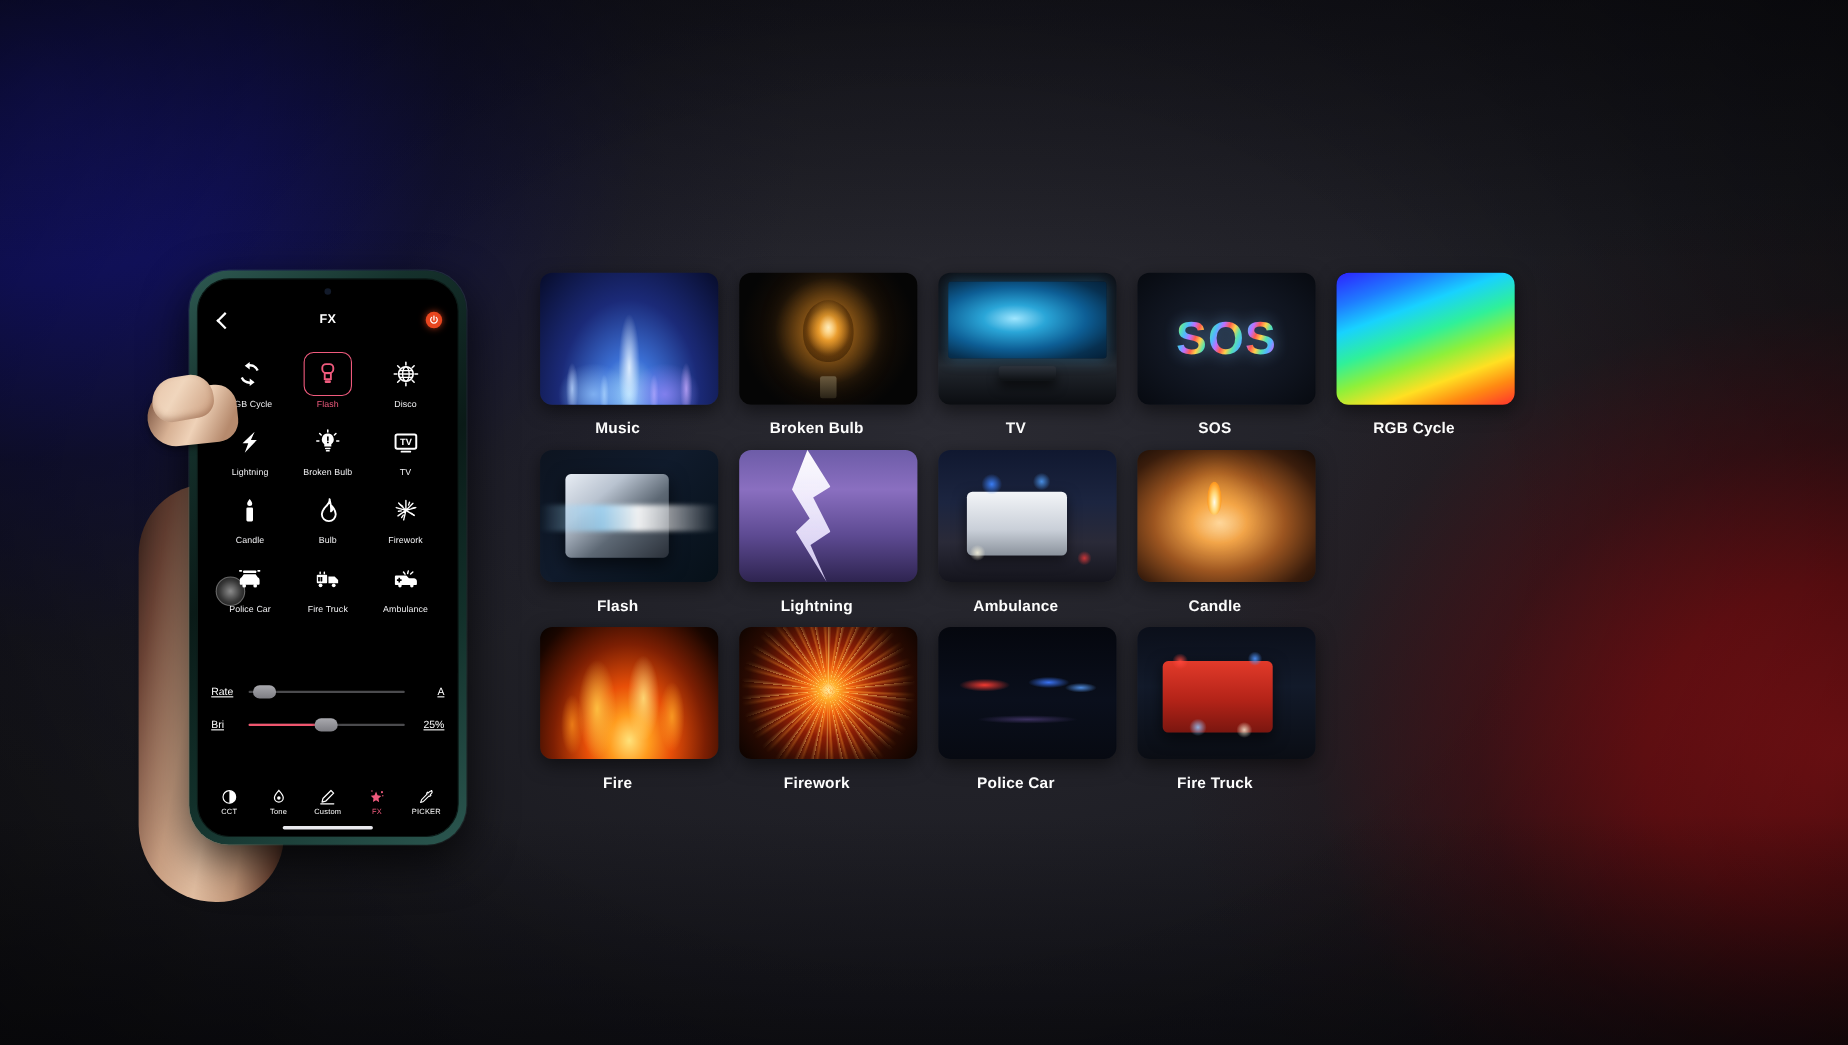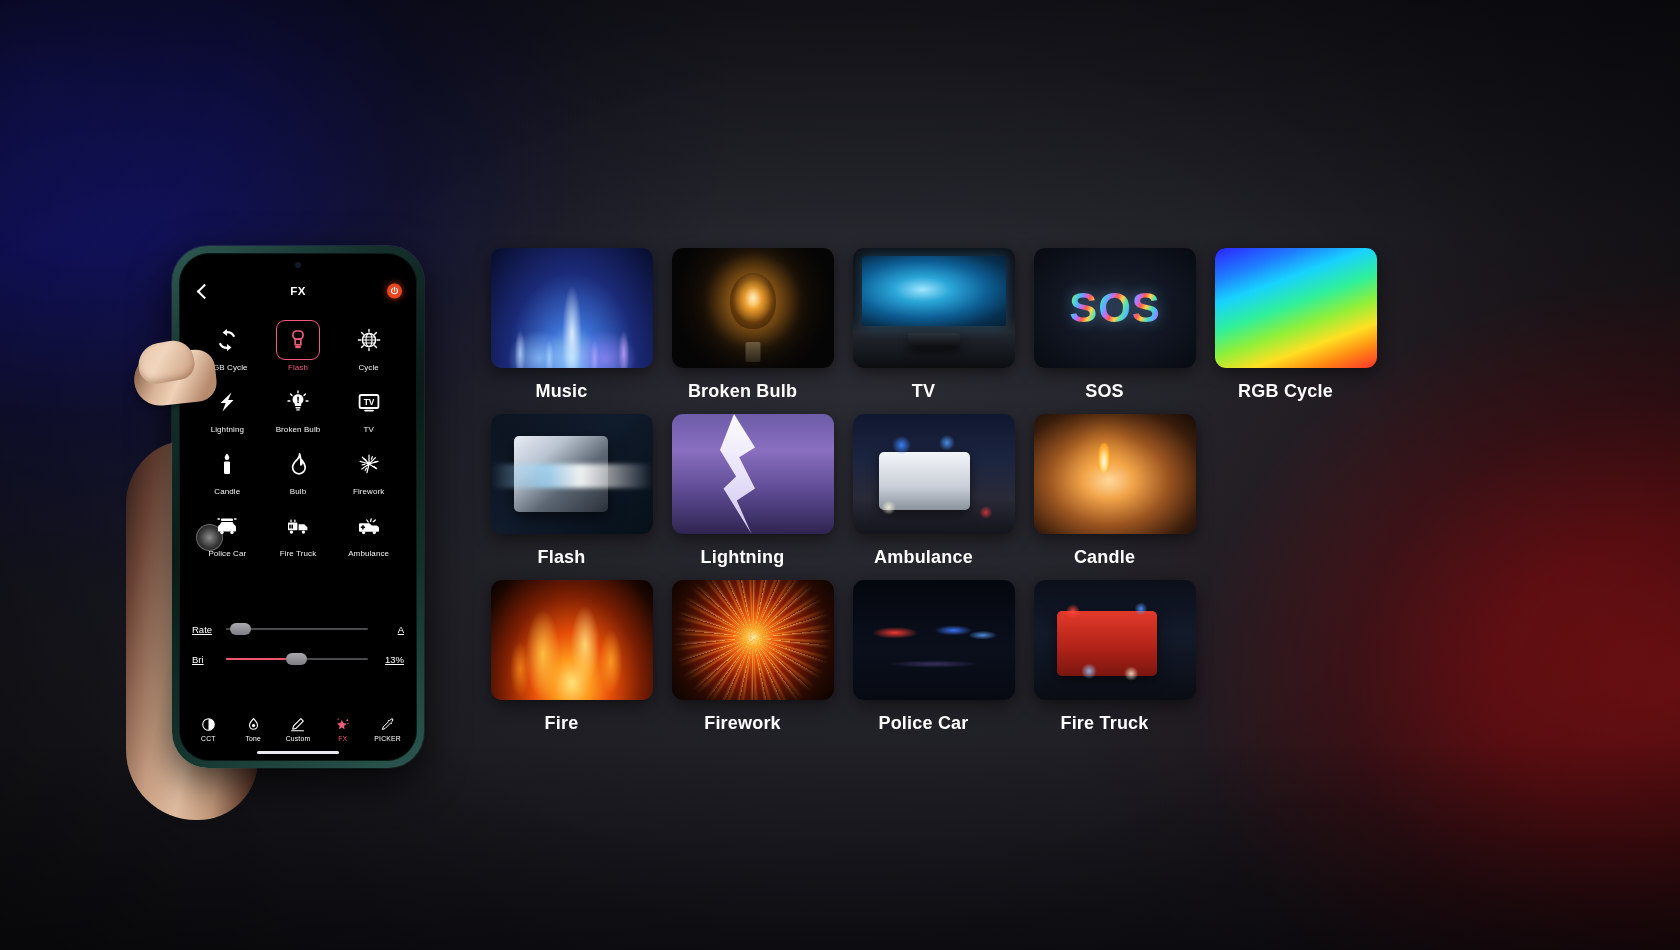--- a/index.html
+++ b/index.html
@@ -209,21 +209,21 @@
     border-radius: 11px;
     overflow: hidden;
     position: relative;
     box-shadow: 0 5px 16px rgba(0,0,0,0.5);
     background: #0b0b0f;
     cursor: pointer;
   }
   .glabel {
     margin-top: 13px;
     text-align: center;
-    font-size: 18px;
+    font-size: 14px;
     font-weight: 700;
     color: #ffffff;
     letter-spacing: .2px;
   }
 
   
   .t-music { background: radial-gradient(ellipse at 50% 92%, #9fd8ff 0%, #3b6fd4 22%, #1b2a78 55%, #070c2a 100%); }
   .t-music::before {
     content:""; position:absolute; inset:0;
     background:
@@ -438,21 +438,21 @@
 
             <div class="fx-cell">
               <div class="fx-ico">
                 <svg viewBox="0 0 24 24">
                   <circle cx="12" cy="12" r="6.6" fill="none" stroke="#fff" stroke-width="1.5"></circle>
                   <ellipse cx="12" cy="12" rx="3" ry="6.6" fill="none" stroke="#fff" stroke-width="1.2"></ellipse>
                   <path d="M5.4 12h13.2M6.2 9h11.6M6.2 15h11.6" stroke="#fff" stroke-width="1.2"></path>
                   <path d="M12 1.4v2.4M12 20.2v2.4M1.4 12h2.4M20.2 12h2.4M4.5 4.5l1.8 1.8M17.7 17.7l1.8 1.8M19.5 4.5l-1.8 1.8M6.3 17.7l-1.8 1.8" stroke="#fff" stroke-width="1.4" stroke-linecap="round"></path>
                 </svg>
               </div>
-              <div class="fx-lbl">Cycle</div>
+              <div class="fx-lbl">Disco</div>
             </div>
 
             <div class="fx-cell">
               <div class="fx-ico">
                 <svg viewBox="0 0 24 24">
                     <path d="M16.5 2.5L5.5 13h5.2L7.5 21.5 18.5 10h-5.4z"></path>
                   </svg>
               </div>
               <div class="fx-lbl">Lightning</div>
             </div>
@@ -574,21 +574,21 @@
               <div class="sval">A</div>
             </div>
 
             <div class="srow">
               <div class="slbl">Bri</div>
               <div class="strack">
                 <div class="sbase"></div>
                 <div class="sfill" style="width:48%"></div>
                 <div class="sknob" style="left:42%"></div>
               </div>
-              <div class="sval">13%</div>
+              <div class="sval">25%</div>
             </div>
 
           </div>
 
           <div class="tabbar">
 
             <div class="tab">
               <svg viewBox="0 0 24 24">
                 <circle cx="12" cy="12" r="9.2" fill="none" stroke="#fff" stroke-width="1.7"></circle>
                 <path d="M12 2.8a9.2 9.2 0 0 1 0 18.4z"></path>

